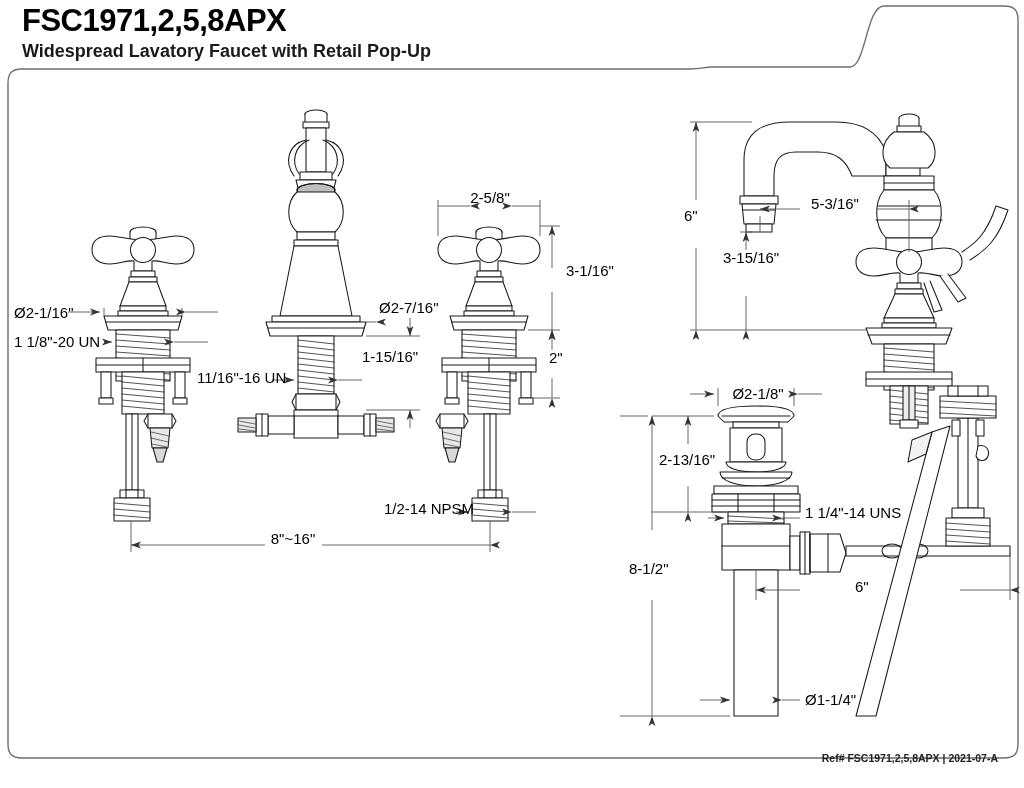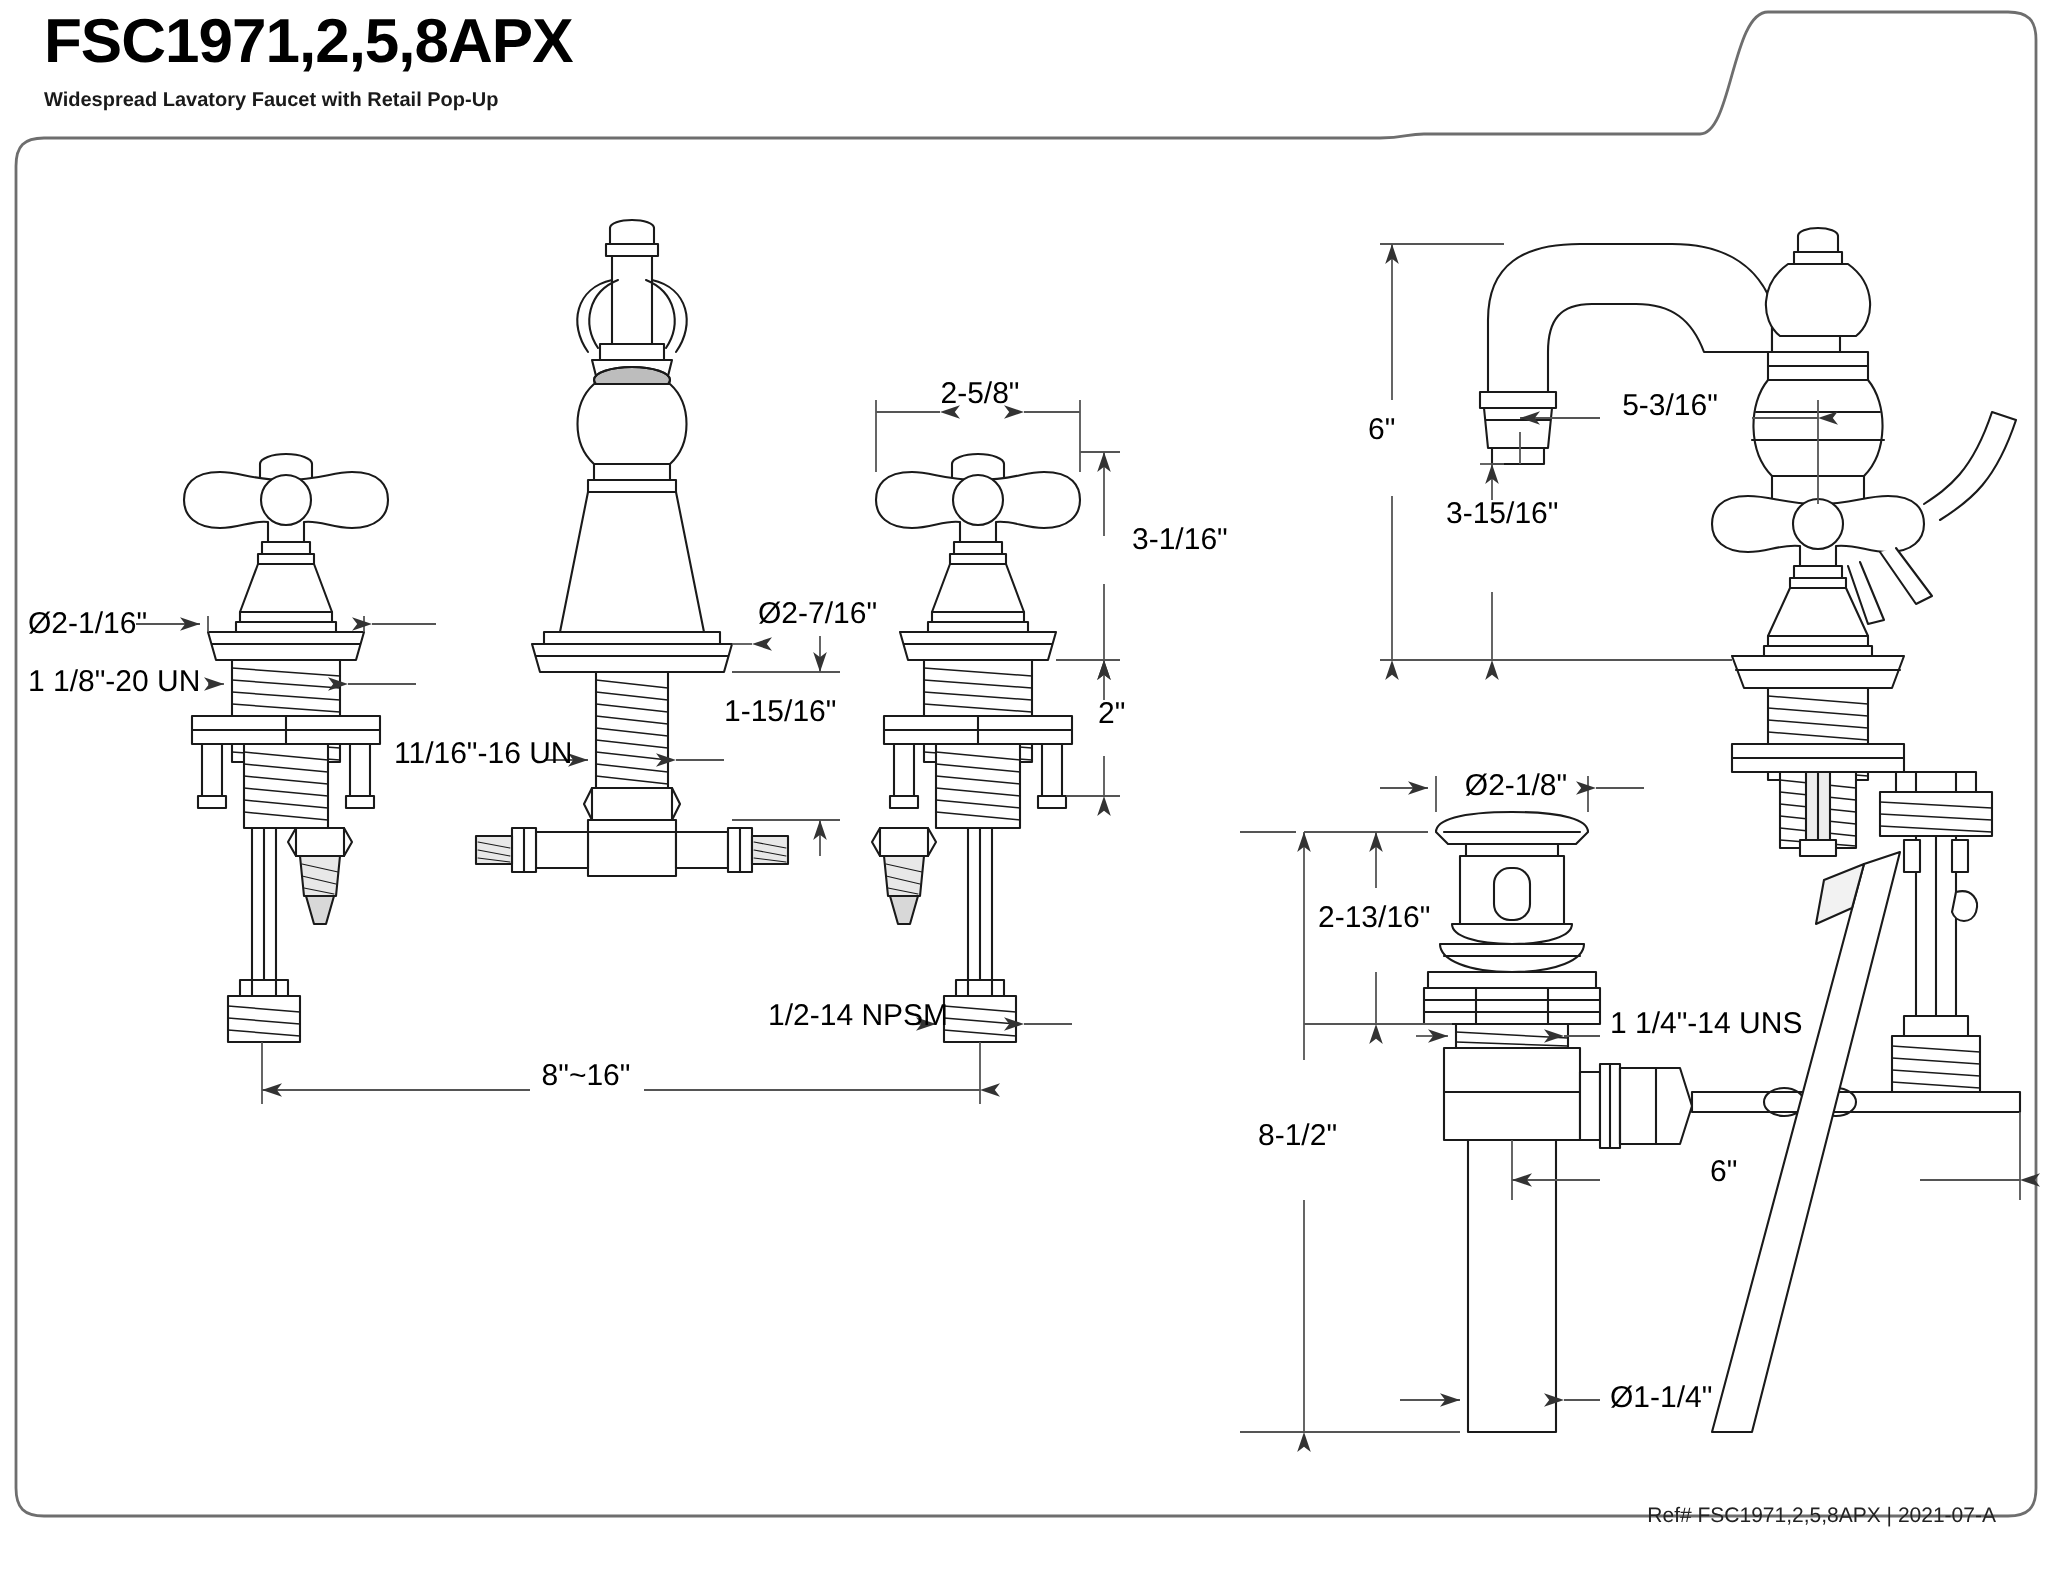--- a/index.html
+++ b/index.html
@@ -11,28 +11,28 @@
   }
   #sheet{position:absolute;left:0;top:0;width:1024px;height:788px;}
 
   
   #header{position:absolute;left:22px;top:2px;width:700px;}
   #title{
     font-size:31px;font-weight:bold;letter-spacing:-0.5px;
     line-height:38px;color:#000;white-space:nowrap;
   }
   #subtitle{
-    font-size:10px;font-weight:bold;line-height:18px;
+    font-size:18px;font-weight:bold;line-height:18px;
     color:#1a1a1a;white-space:nowrap;margin-top:2px;
   }
 
   
   #footer{
     position:absolute;right:26px;bottom:24px;
-    font-size:10.5px;font-weight:normal;color:#222;white-space:nowrap;
+    font-size:10.5px;font-weight:bold;color:#222;white-space:nowrap;
   }
 
   
   .layer{position:absolute;left:0;top:0;width:1024px;height:788px;}
   .layer svg{display:block;}
 
   
   .dim{
     position:absolute;font-size:15px;color:#000;white-space:nowrap;
     font-family:"Liberation Sans","DejaVu Sans",sans-serif;

